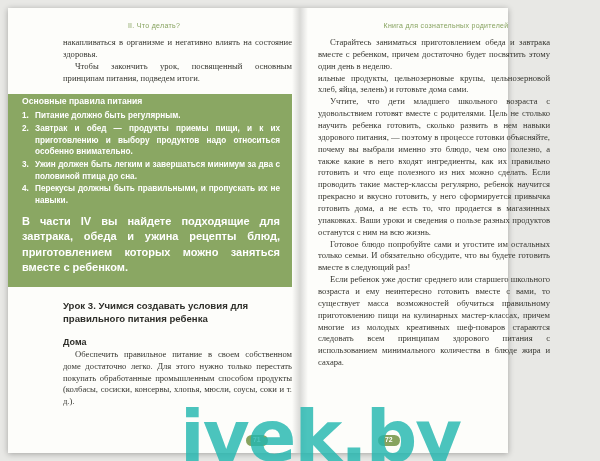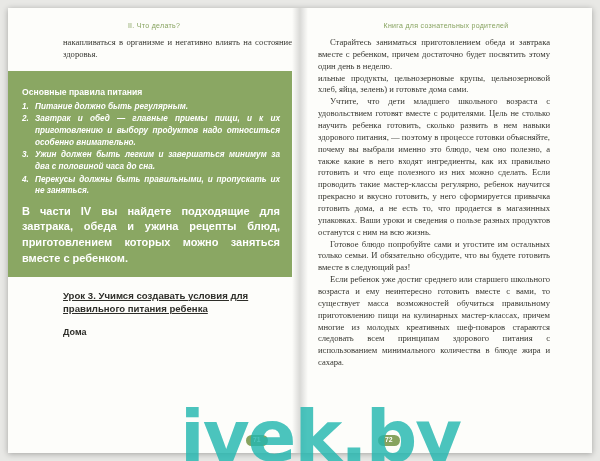--- a/index.html
+++ b/index.html
@@ -3,21 +3,21 @@
 <meta charset="utf-8">
 <style>
   html,body{margin:0;padding:0;}
   body{
     width:600px;height:461px;overflow:hidden;
     background:#e8e8e5;
     font-family:"Liberation Serif",serif;
   }
   .spread{
     position:relative;
-    width:584px;height:445px;
+    width:500px;height:445px;
     margin:8px;
     background:#fdfdfa;
     box-shadow:0 1px 6px rgba(0,0,0,.30);
   }
   .page{position:absolute;top:0;bottom:0;width:292px;}
   .page.left{left:0;}
   .page.right{left:292px;}
   .gutter{
     position:absolute;left:284px;top:0;bottom:0;width:16px;
     background:linear-gradient(90deg,rgba(0,0,0,0) 0%,rgba(0,0,0,.14) 50%,rgba(0,0,0,0) 100%);
@@ -31,43 +31,43 @@
   .content{padding:8px 8px 0 55px;}
   .page.right .content{padding:8px 42px 0 18px;}
   p.body{
     font-size:8.6px;line-height:1.38;color:#35352f;
     margin:0;text-align:justify;text-indent:12px;
   }
   p.body.noindent{text-indent:0;}
   .rules-box{
     background:#8aa763;color:#ffffff;
     margin:10px 0 0 -55px;           
-    padding:16px 12px 11px 14px;
+    padding:2px 12px 11px 14px;
     font-family:"Liberation Sans",sans-serif;
   }
   .rules-title{font-size:8.6px;font-weight:bold;margin:0 0 4px 0;}
-  ol.rules{list-style:none;margin:0;padding:0;counter-reset:rule;font-style:italic;}
+  ol.rules{list-style:none;margin:0;padding:0;counter-reset:rule;}
   ol.rules li{
     counter-increment:rule;
     position:relative;padding-left:13px;
     font-size:8.2px;font-weight:bold;line-height:1.42;
     text-align:justify;margin:0 0 1px 0;
   }
   ol.rules li::before{
     content:counter(rule)".";
     position:absolute;left:0;top:0;font-weight:bold;
   }
   .rules-note{
     font-size:11px;font-weight:bold;line-height:1.42;
     margin:7px 0 0 0;text-align:justify;
   }
   .lesson-heading{
     font-family:"Liberation Sans",sans-serif;
     font-size:9.6px;font-weight:bold;color:#2e2e29;
-    margin:13px 0 0 0;line-height:1.35;max-width:205px;text-decoration:underline;
+    margin:13px 0 0 0;line-height:1.35;max-width:205px;
   }
   .subheading{
     font-family:"Liberation Sans",sans-serif;
     font-size:9px;font-weight:bold;color:#2e2e29;
     margin:11px 0 2px 0;
   }
   .pageno{
     position:absolute;bottom:7px;
     background:#87a35f;color:#fff;
     font-family:"Liberation Sans",sans-serif;
@@ -87,34 +87,36 @@
 </style>
 </head>
 <body>
 
 <div class="spread">
 
   <div class="page left">
     <div class="running-head">II. Что делать?</div>
     <div class="content">
       <p class="body noindent">накапливаться в организме и негативно влиять на состояние здоровья.</p>
+      <p class="body">Чтобы закончить урок, посвященный основным принципам питания, подведем итоги.</p>
 
       <div class="rules-box">
         <div class="rules-title">Основные правила питания</div>
         <ol class="rules">
           <li>Питание должно быть регулярным.</li>
-          <li>Завтрак и обед — главные приемы пищи, и к их приготовлению и выбору продуктов надо относиться особенно внимательно.</li>
-          <li>Ужин должен быть легким и завершаться минимум за два с половиной часа до сна.</li>
-          <li>Перекусы должны быть правильными, и пропускать их не заняться.</li>
+          <li>Завтрак и обед — продукты приемы пищи, и к их приготовлению и выбору продуктов надо относиться особенно внимательно.</li>
+          <li>Ужин должен быть легким и завершаться минимум за два с половиной птица до сна.</li>
+          <li>Перекусы должны быть правильными, и пропускать их не навыки.</li>
         </ol>
         <p class="rules-note">В части IV вы найдете подходящие для завтрака, обеда и ужина рецепты блюд, приготовлением которых можно заняться вместе с ребенком.</p>
       </div>
 
       <h2 class="lesson-heading">Урок 3. Учимся создавать условия для правильного питания ребенка</h2>
       <h3 class="subheading">Дома</h3>
+      <p class="body">Обеспечить правильное питание в своем собственном доме достаточно легко. Для этого нужно только перестать покупать обработанные промышленным способом продукты (колбасы, сосиски, консервы, хлопья, мюсли, соусы, соки и т. д.).</p>
     </div>
     <div class="pageno left-no">71</div>
   </div>
 
   <div class="page right">
     <div class="running-head">Книга для сознательных родителей</div>
     <div class="content">
       <p class="body">Старайтесь заниматься приготовлением обеда и завтрака вместе с ребенком, причем достаточно будет посвятить этому один день в неделю.</p>
       <p class="body noindent">ильные продукты, цельнозерновые крупы, цельнозерновой хлеб, яйца, зелень) и готовьте дома сами.</p>
       <p class="body">Учтите, что дети младшего школьного возраста с удовольствием готовят вместе с родителями. Цель не столько научить ребенка готовить, сколько развить в нем навыки здорового питания, — поэтому в процессе готовки объясняйте, почему вы выбрали именно это блюдо, чем оно полезно, а также какие в него входят ингредиенты, как их правильно готовить и что еще полезного из них можно сделать. Если проводить такие мастер-классы регулярно, ребенок научится прекрасно и вкусно готовить, у него сформируется привычка готовить дома, а не есть то, что продается в магазинных упаковках. Ваши уроки и сведения о пользе разных продуктов останутся с ним на всю жизнь.</p>

